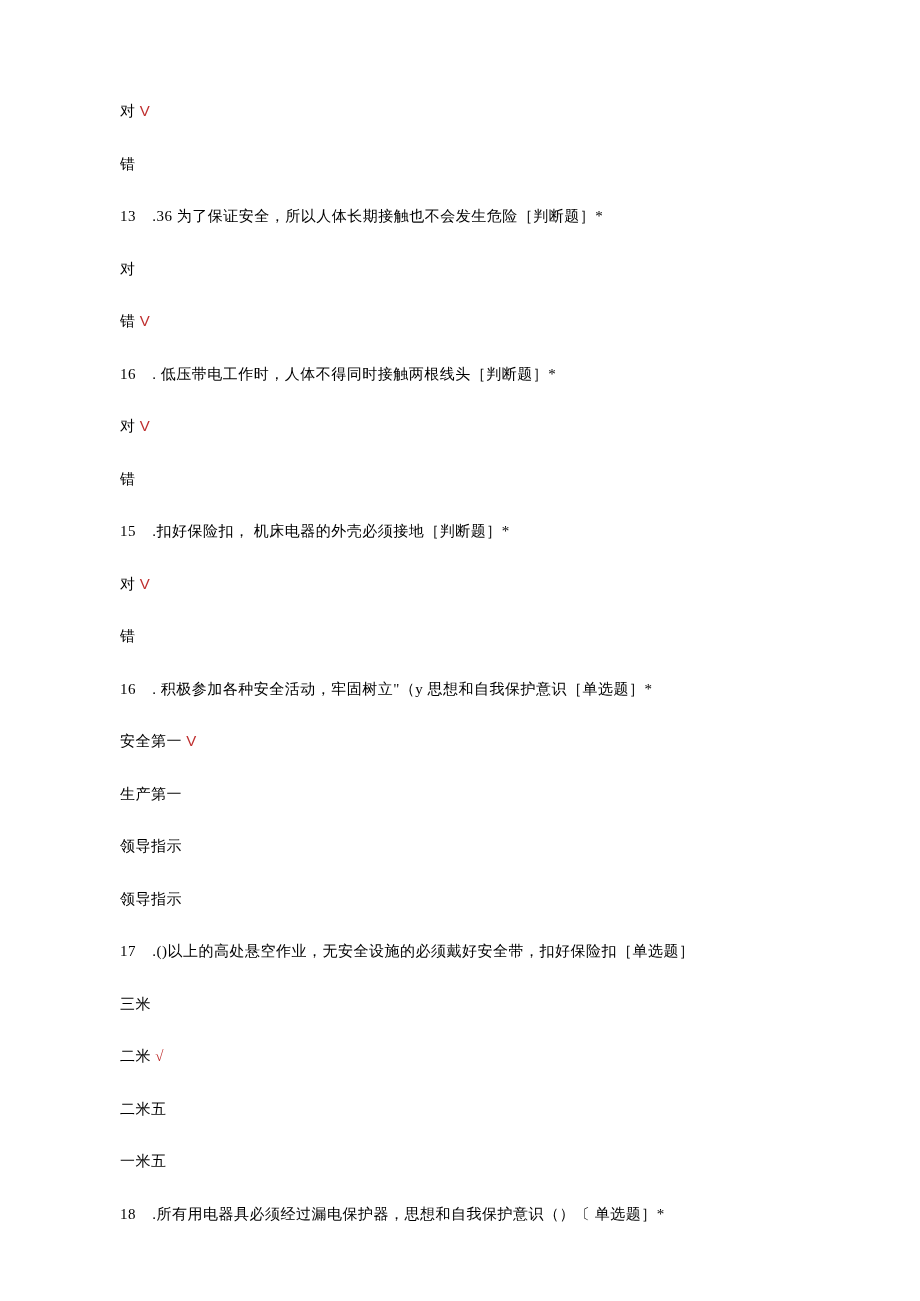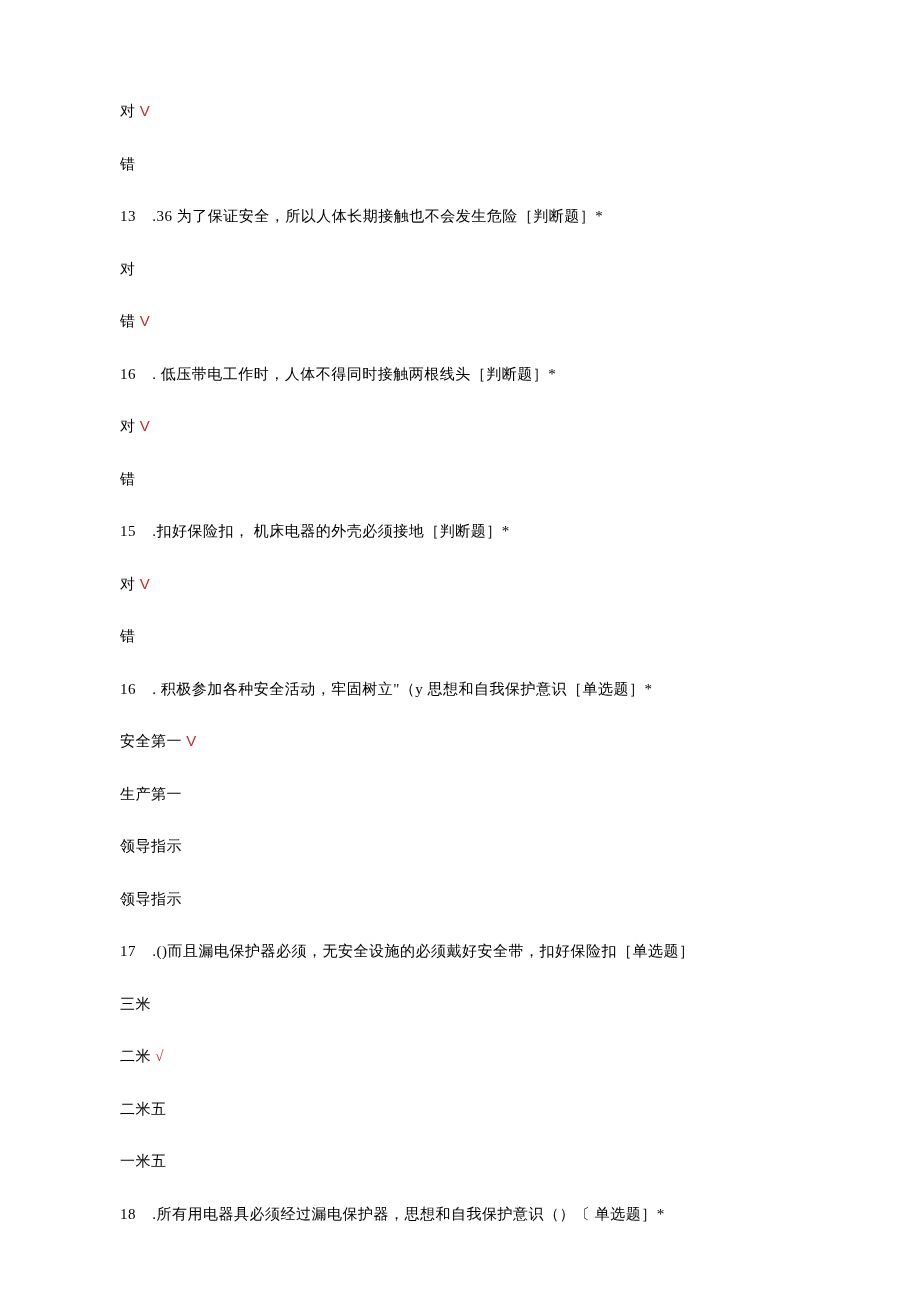--- a/index.html
+++ b/index.html
@@ -93,21 +93,21 @@
 
 <div class="line">
   <span>领导指示</span>
 </div>
 
 <div class="line">
   <span>领导指示</span>
 </div>
 
 <div class="line">
-  <span class="qnum">17</span><span>  .()而且漏电保护器必须，无安全设施的必须戴好安全带，扣好保险扣［单选题］</span>
+  <span class="qnum">17</span><span>  .()以上的高处悬空作业，无安全设施的必须戴好安全带，扣好保险扣［单选题］</span>
 </div>
 
 <div class="line">
   <span>三米</span>
 </div>
 
 <div class="line">
   <span>二米 </span><span class="check">√</span>
 </div>
 

